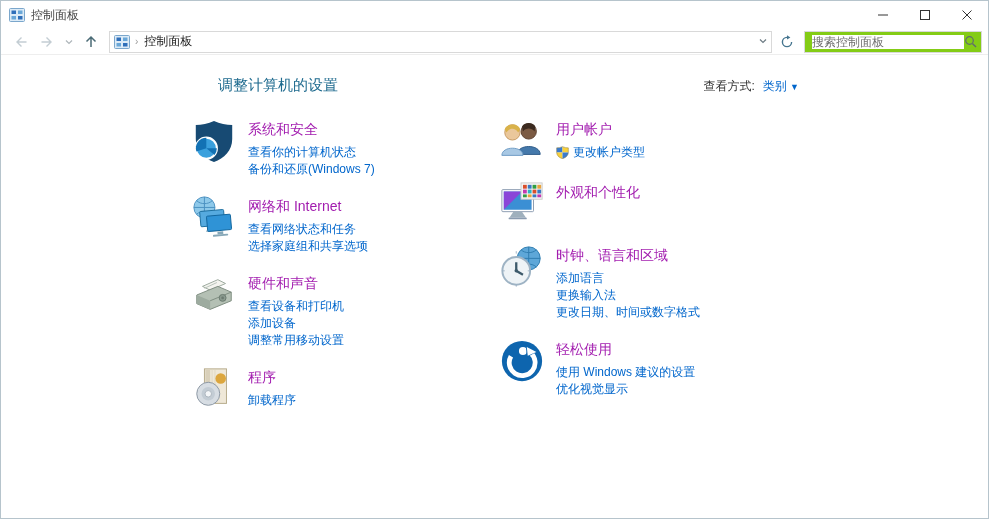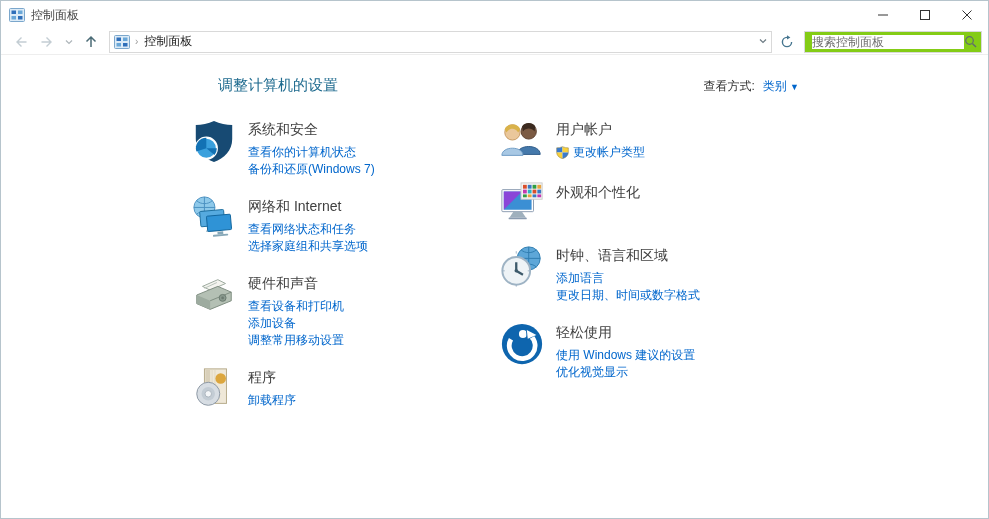--- a/index.html
+++ b/index.html
@@ -63,21 +63,21 @@
   .view-by .vb-value { color: #0066cc; cursor: pointer; }
   .view-by .vb-caret { color: #0066cc; font-size: 9px; }
   .columns { display: flex; padding-left: 190px; margin-top: 23px; }
   .col-left { width: 308px; }
   .col-right { width: 420px; }
   .section { display: flex; margin-bottom: 17px; }
   .cat-icon { width: 46px; height: 46px; flex: 0 0 46px; margin-right: 11px; }
   .cat-icon svg { width: 46px; height: 46px; }
   .cat-body { padding-top: 2px; }
   .cat-title {
-    font-size: 14px; color: #404040; text-decoration: none; display:inline-block;
+    font-size: 14px; color: #a21caf; text-decoration: none; display:inline-block;
     margin-bottom: 5px; cursor: pointer;
   }
   .cat-link {
     font-size: 12px; color: #0066cc; text-decoration: none; display: flex;
     align-items: center; line-height: 16px; margin-bottom: 1px; cursor: pointer;
   }
   .cat-link .uac { display:inline-flex; margin-right: 4px; }
 </style>
 </head>
 <body>
@@ -320,20 +320,23 @@
                 <circle cx="18" cy="28" r="14.5" fill="#eef3f6" stroke="#9eb3c4" stroke-width="2"></circle>
                 <path d="M18 7.5 V10 M18 42 V44.5 M3.5 28 H6 M30 28 H32.5" stroke="#9eb3c4"></path>
                 <path d="M18 19 V28 L25 32" stroke="#3d5a6b" stroke-width="2.4" fill="none"></path>
                 <circle cx="18" cy="28" r="1.8" fill="#3d5a6b"></circle>
               </svg></span>
             <div class="cat-body"><a class="cat-title">时钟、语言和区域</a><div class="cat-links">
                 <a class="cat-link">
                   <span>添加语言</span>
                 </a>
                 <a class="cat-link">
+                  <span>更换输入法</span>
+                </a>
+                <a class="cat-link">
                   <span>更改日期、时间或数字格式</span>
                 </a>
               </div></div>
           </div>
           <div class="section">
             <span class="cat-icon"><svg viewBox="0 0 48 48">
                 <circle cx="24" cy="24" r="21" fill="#0e65ae"></circle>
                 <circle cx="25" cy="13.5" r="4.2" fill="#fff"></circle>
                 <path d="M12.5 19 A13.5 13.5 0 1 0 33 15.5" stroke="#fff" stroke-width="5" fill="none"></path>
                 <path d="M28 7 L41 13.5 L29 20 Z" fill="#0e65ae"></path>

